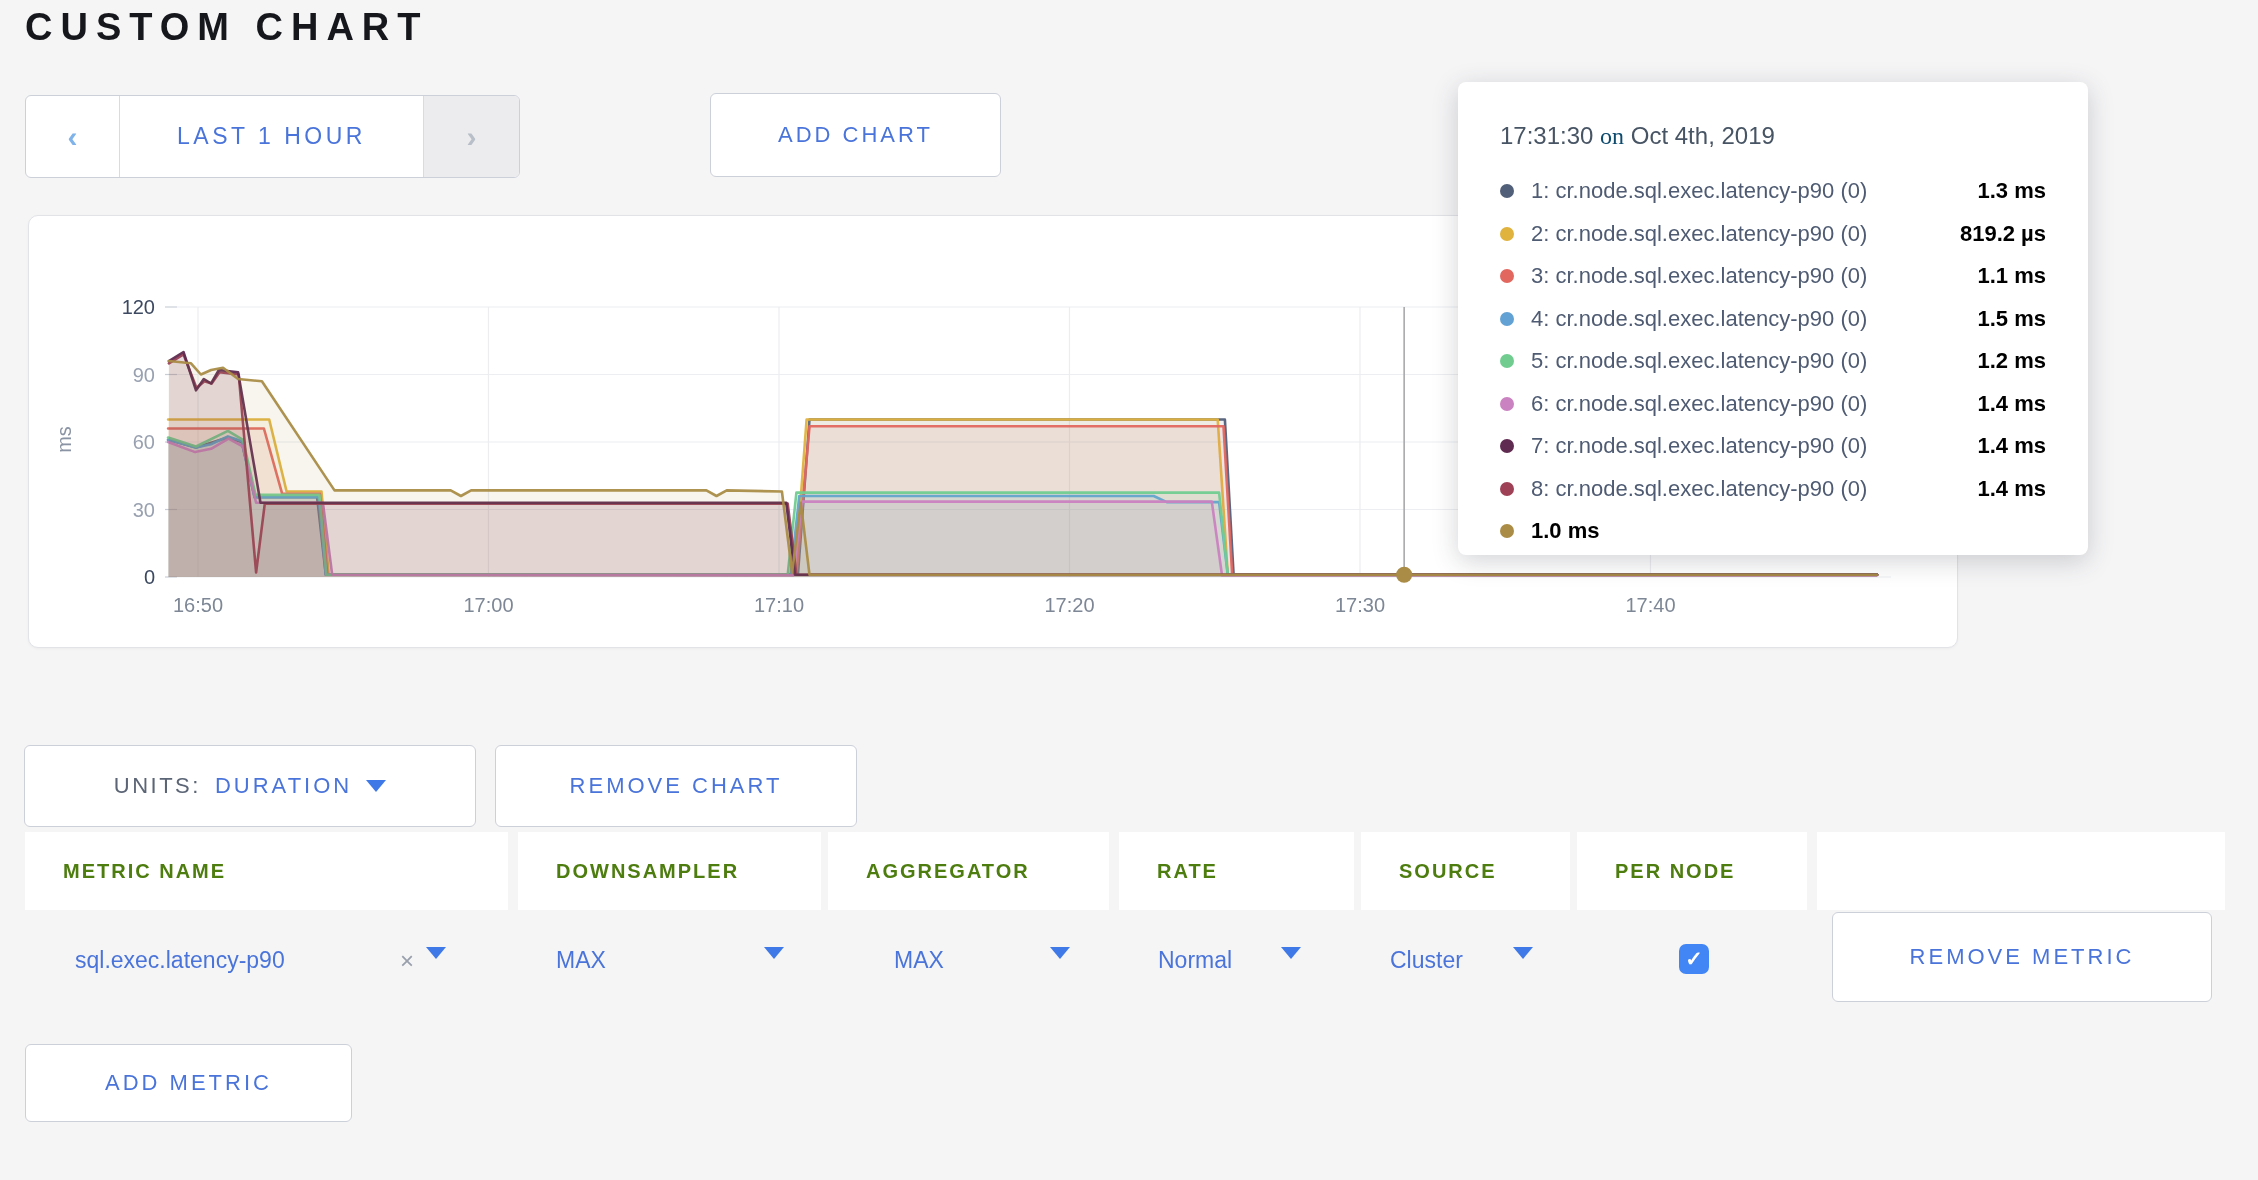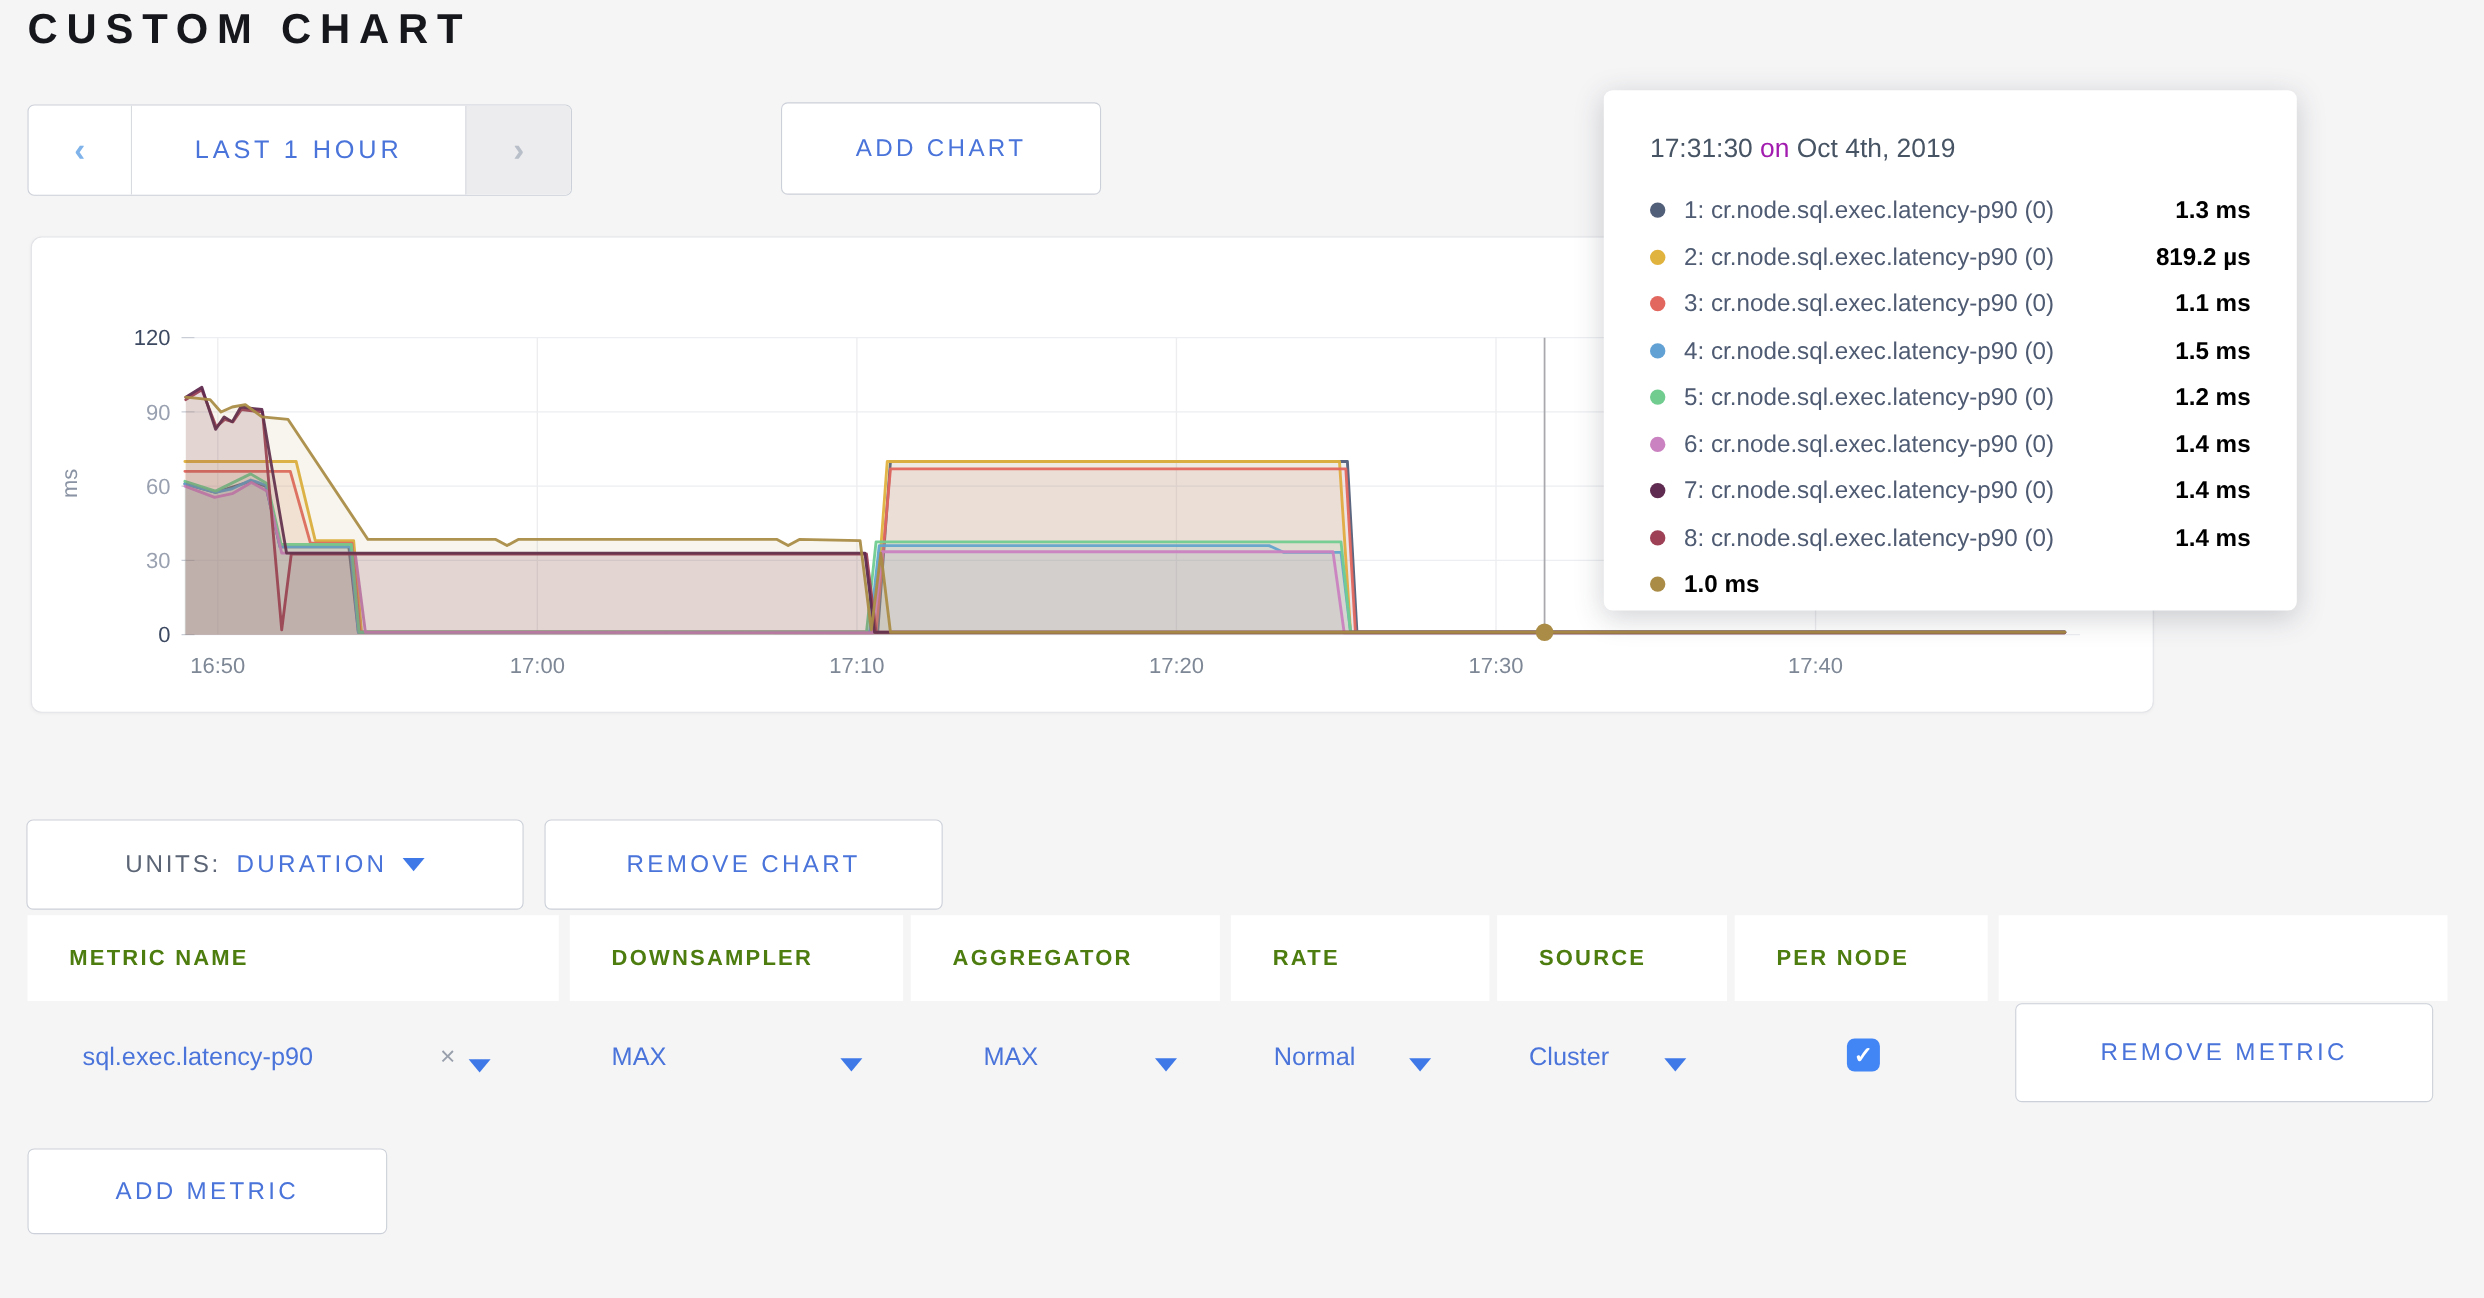--- a/index.html
+++ b/index.html
@@ -64,34 +64,34 @@
   }
 
   
   .chart-tooltip {
     left: 1458px; top: 82px; width: 630px; height: 473px;
     background: #fff; border-radius: 8px;
     box-shadow: 0 6px 26px rgba(50,55,70,0.22);
     padding: 40px 42px 0 42px; z-index: 5;
   }
   .tt-header { font-size: 24px; color: #475464; margin-bottom: 20px; }
-  .tt-on { color: #a21caf; }
+  .tt-on { color: #0c4a6e; font-family: Liberation Serif, serif; }
   .tt-row { display: flex; align-items: center; height: 42.5px; font-size: 22px; }
   .tt-dot { width: 14px; height: 14px; border-radius: 50%; margin-right: 17px; flex: none; }
   .tt-label { flex: 1; color: #4e5b72; }
   .tt-value { color: #000000; font-weight: 700; }
 
   
   .th-cell {
     top: 832px; height: 78px; background: #fff;
     display: flex; align-items: center; padding-left: 38px;
     font-size: 20px; font-weight: 700; letter-spacing: 2px; color: #4d7c0f;
   }
   .blue-text { color: #4a74da; font-size: 23px; }
-  .row-item { top: 947px; display: flex; align-items: flex-end; gap: 12px; cursor: pointer; }
+  .row-item { top: 947px; display: flex; align-items: flex-start; gap: 12px; cursor: pointer; }
   .x-glyph { color: #99a0ac; font-size: 24px; cursor: pointer; }
   .checkbox {
     left: 1679px; top: 944px; width: 30px; height: 30px;
     background: #4285f4; border-radius: 7px; cursor: pointer;
     display: flex; align-items: center; justify-content: center;
     color: #fff; font-size: 21px; font-weight: 700;
   }
 </style>
 </head>
 <body>

